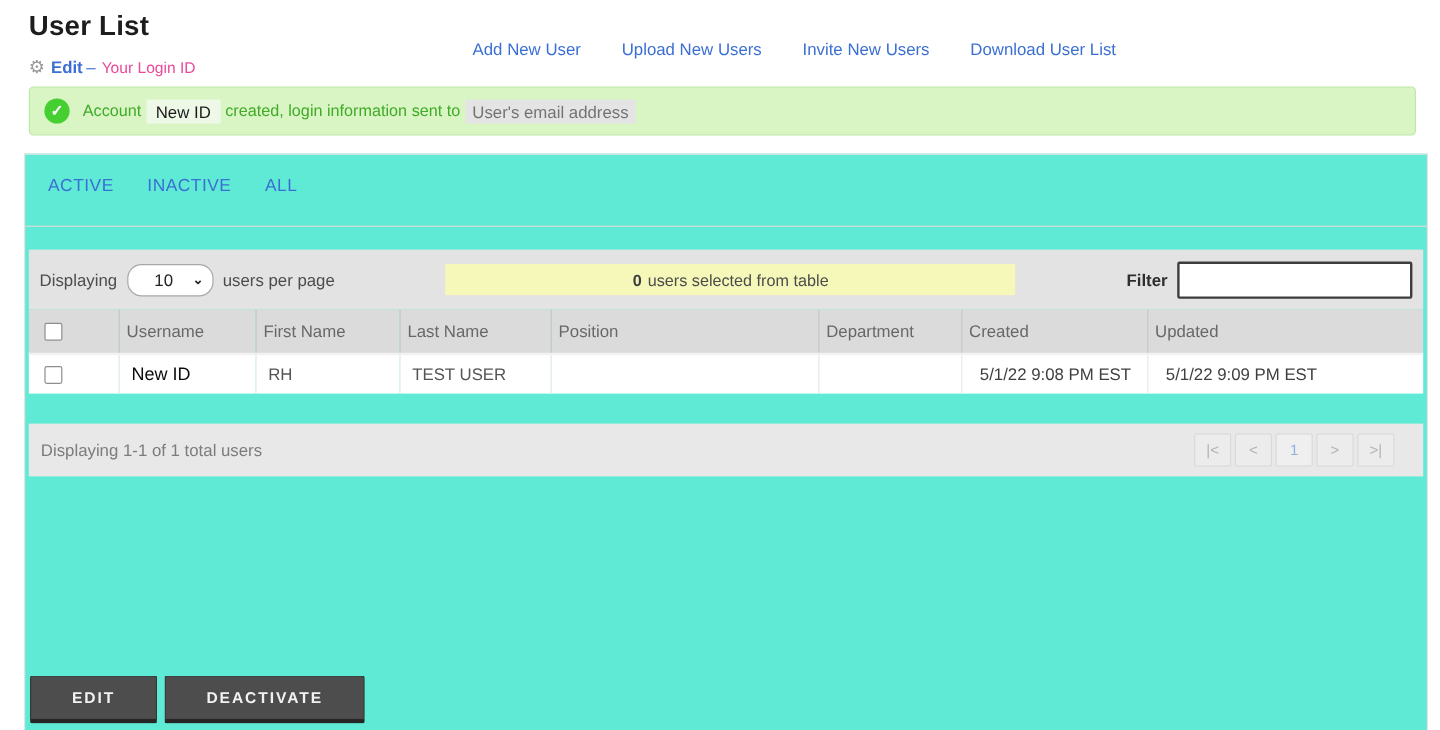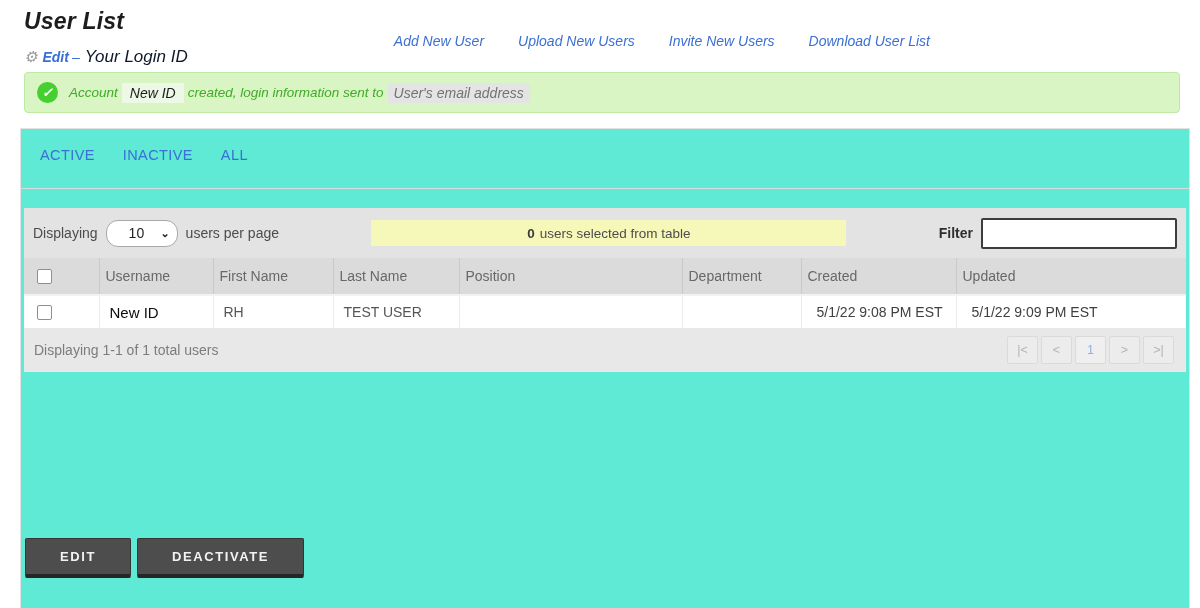--- a/index.html
+++ b/index.html
@@ -1,30 +1,30 @@
 <!DOCTYPE html>
 <html><head>
 <meta charset="utf-8">
 <style>
   * { margin:0; padding:0; box-sizing:border-box; }
   html,body { width:1200px; height:608px; background:#ffffff;
     font-family:"Liberation Sans", sans-serif; color:#333; overflow:hidden; }
 
   
-  .top-area { position:relative; width:952px; height:128px;font-style:italic; }
+  .top-area { position:relative; width:952px; height:128px; }
   .page-title { position:absolute; top:8px; left:24px; font-size:23px;
     font-weight:700; color:#1d1d1d; letter-spacing:.2px; }
   .top-links { position:absolute; top:33px; right:22px; display:flex; gap:34px; }
   .top-links a { font-size:14px; color:#3b6fd4; text-decoration:none; cursor:pointer; }
   .edit-row { position:absolute; top:47px; left:24px; display:flex;
     align-items:center; font-size:14px; }
   .gear { color:#9a9a9a; font-size:15px; margin-right:5px; }
   .edit-link { color:#3b6fd4; font-weight:700; cursor:pointer; }
   .edit-dash { color:#3b6fd4; margin:0 5px 0 3px; }
-  .login-id { color:#0f172a; font-size:17px; }
+  .login-id { color:#ec4899; font-size:13px; }
 
   
   .banner { position:absolute; left:24px; top:72px; width:1156px; height:41px;
     background:#d9f5c4; border:1px solid #bce9a3; border-radius:4px;
     display:flex; align-items:center; padding:0 12px; }
   .check-circle { width:21px; height:21px; border-radius:50%; background:#45cf30;
     color:#fff; font-size:13px; font-weight:700; display:flex; align-items:center;
     justify-content:center; margin-right:11px; flex:0 0 auto; }
   .banner-text { font-size:13.5px; color:#3fab27; }
   .chip-light { background:#eef8e6; color:#1b1b1b; padding:2px 8px; margin:0 4px;
@@ -70,21 +70,21 @@
   tbody td { background:#fff; height:33px; font-size:14px; color:#555;
     padding:0 10px; border-left:1px solid #ececec; border-top:2px solid #f2f2f2; }
   tbody td:first-child { border-left:none; padding-left:13px; }
   .cell-username { color:#0c0c0c; font-size:15px; }
   .cell-date { color:#3f3f3f;padding-left:15px; }
   .checkbox { display:inline-block; width:15px; height:15px; background:#fff;
     border:1px solid #8e8e8e; border-radius:2px; vertical-align:middle; cursor:pointer; }
 
   
   .table-footer { height:44px; background:#e8e8e8; display:flex; align-items:center;
-    justify-content:space-between; padding:0 12px 0 10px; }
+    justify-content:space-between; padding:0 24px 0 10px;margin-top:25px; }
   .footer-text { font-size:14px; color:#7c7c7c; }
   .pager { display:flex; gap:3px; }
   .pager .pg { width:31px; height:28px; background:#ececec; border:1px solid #dadada;
     border-radius:2px; display:flex; align-items:center; justify-content:center;
     font-size:12.5px; color:#b4b4b4; cursor:pointer; }
   .pager .pg.current { color:#8fb3e0; background:#efefef; }
 
   
   .actions { margin-top:166px; display:flex; gap:6px; padding-left:1px; }
   .action-btn { height:40px; background:#4d4d4d; color:#f2f2f2; font-size:13px;

